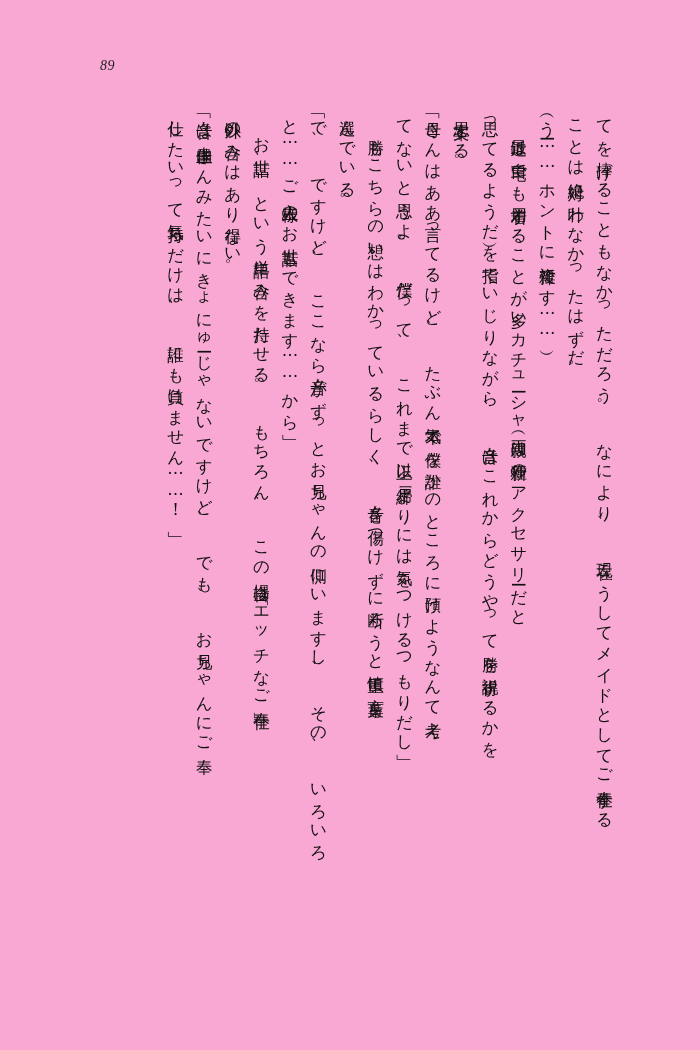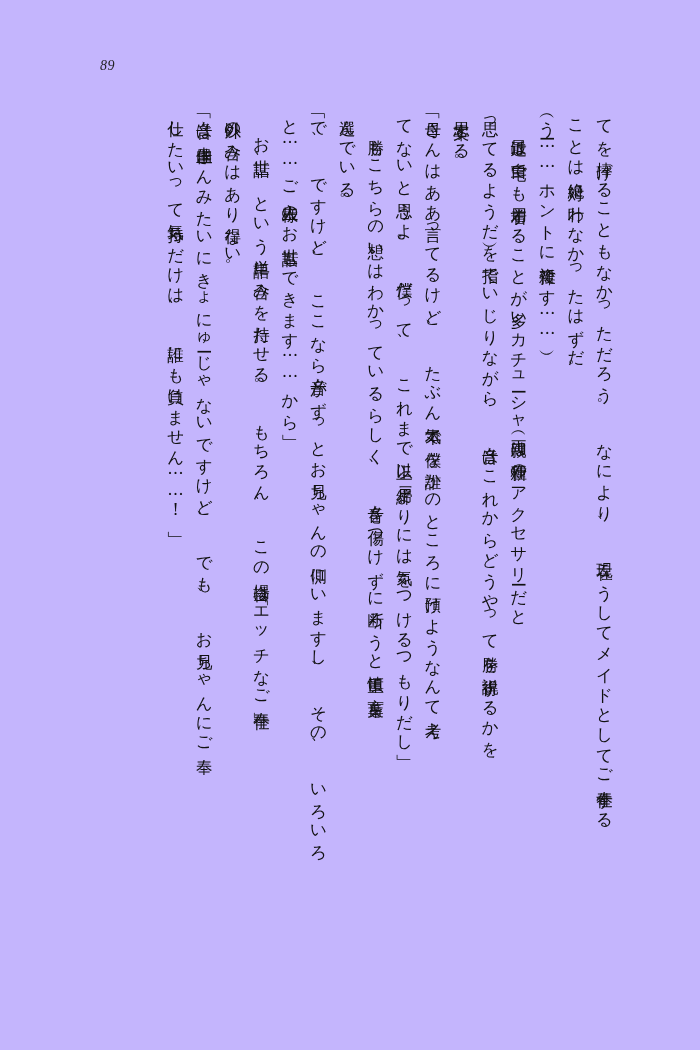--- a/index.html
+++ b/index.html
@@ -11,21 +11,21 @@
     width: 700px;
     height: 1050px;
     overflow: hidden;
     font-family: "Liberation Serif", "DejaVu Serif", serif;
     color: #1a1a1a;
   }
   .page {
     position: relative;
     width: 700px;
     height: 1050px;
-    background: #c4b5fd;
+    background: #f9a8d4;
     box-sizing: border-box;
   }
   .page-number {
     position: absolute;
     top: 58px;
     left: 100px;
     font-size: 14px;
     font-style: italic;
     font-family: "Liberation Serif", "DejaVu Serif", serif;
     color: #222;

